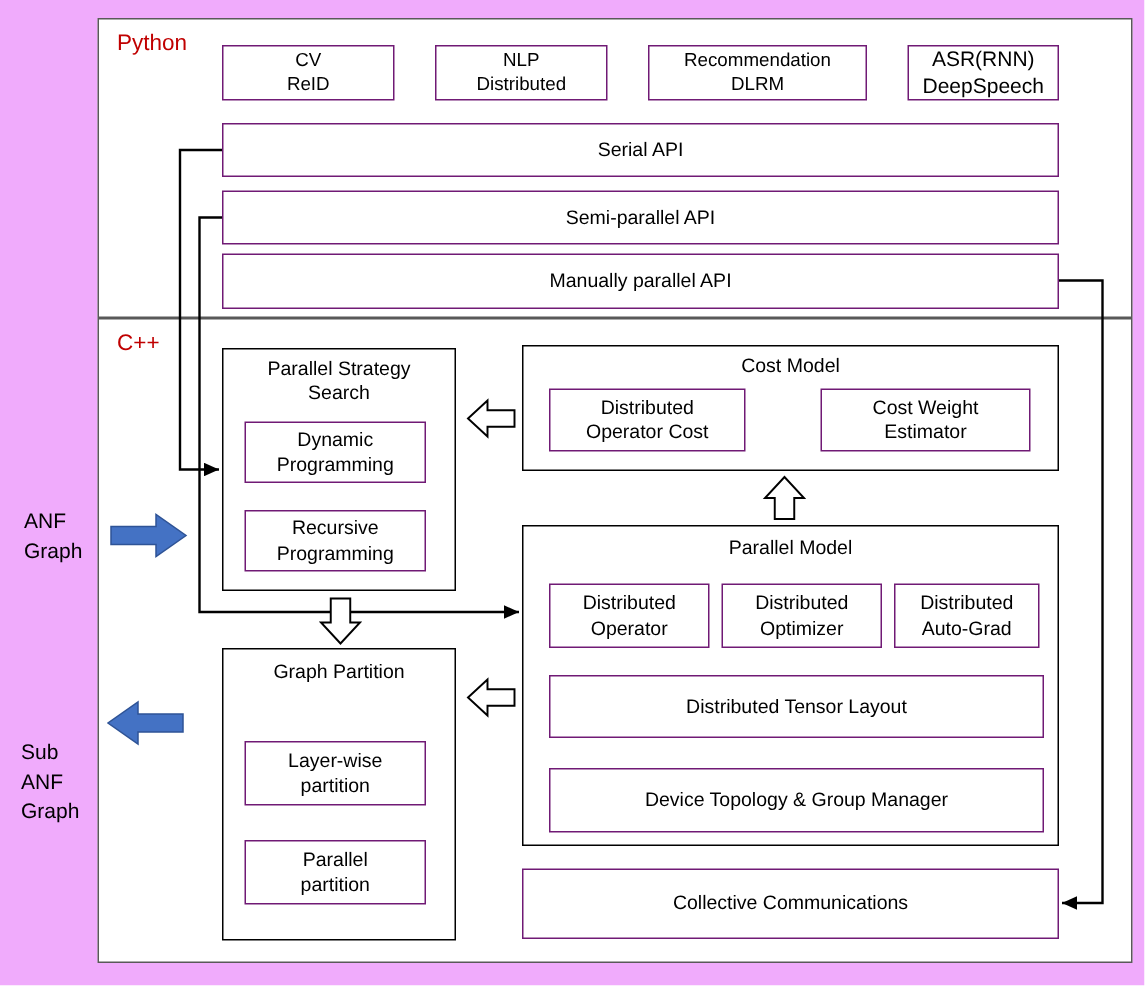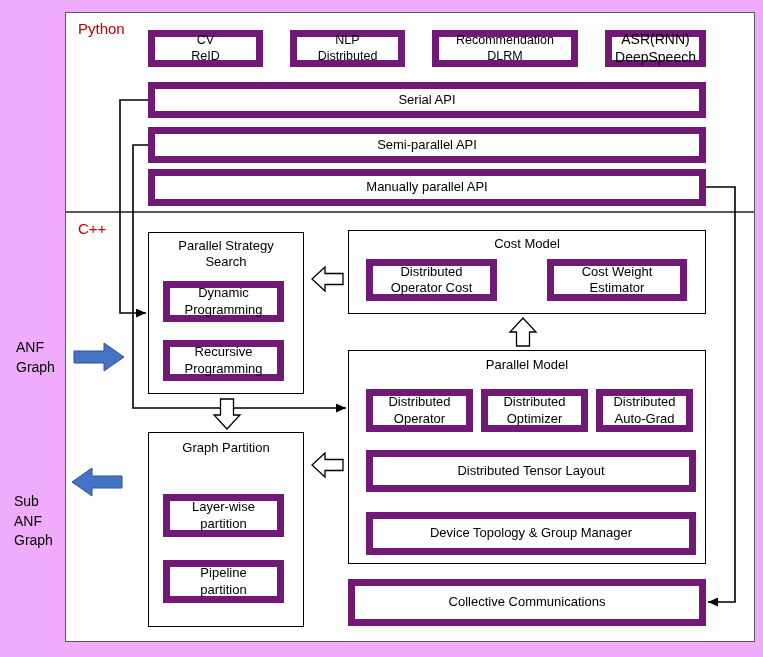--- a/index.html
+++ b/index.html
@@ -3,21 +3,21 @@
 <meta charset="utf-8">
 <style>
   * { margin:0; padding:0; box-sizing:border-box; }
   html,body { background:#ffffff; }
   body { font-family:"Liberation Sans", sans-serif; color:#000; }
   .canvas { position:relative; width:763px; height:657px; background:#f0abfc; overflow:hidden; }
 
   .container { position:absolute; border:1px solid #595959; background:#ffffff; }
 
   .box {
-    position:absolute; border:7px solid #701a75; background:#ffffff;
+    position:absolute; border:1px solid #701a75; background:#ffffff;
     display:flex; align-items:center; justify-content:center;
     text-align:center; font-size:13px; line-height:1.25; white-space:pre-line;
   }
   .group { position:absolute; border:1px solid #000000; background:#ffffff; }
   .group-title {
     position:absolute; text-align:center; font-size:13px; line-height:1.25;
     white-space:pre-line;
   }
   .section-label { position:absolute; font-size:15px; color:#C00000; }
   .side-label {
@@ -73,21 +73,21 @@
 Optimizer</div>
   <div class="box" style="left:596px; top:389px; width:97px; height:43px;">Distributed
 Auto-Grad</div>
   <div class="box" style="left:366px; top:450px; width:330px; height:42px;">Distributed Tensor Layout</div>
   <div class="box" style="left:366px; top:512px; width:330px; height:43px;">Device Topology &amp; Group Manager</div>
 
   <div class="group" style="left:148px; top:432px; width:156px; height:195px;"></div>
   <div class="group-title" style="left:148px; top:440px; width:156px;">Graph Partition</div>
   <div class="box" style="left:163px; top:494px; width:121px; height:43px;">Layer-wise
 partition</div>
-  <div class="box" style="left:163px; top:560px; width:121px; height:43px;">Pipeline
+  <div class="box" style="left:163px; top:560px; width:121px; height:43px;">Parallel
 partition</div>
 
   <div class="box" style="left:348px; top:579px; width:358px; height:47px;">Collective Communications</div>
 
   <div class="side-label" style="left:16px; top:338px;">ANF
 Graph</div>
   <div class="side-label" style="left:14px; top:450px;margin-top:42px;">Sub
 ANF
 Graph</div>
 

